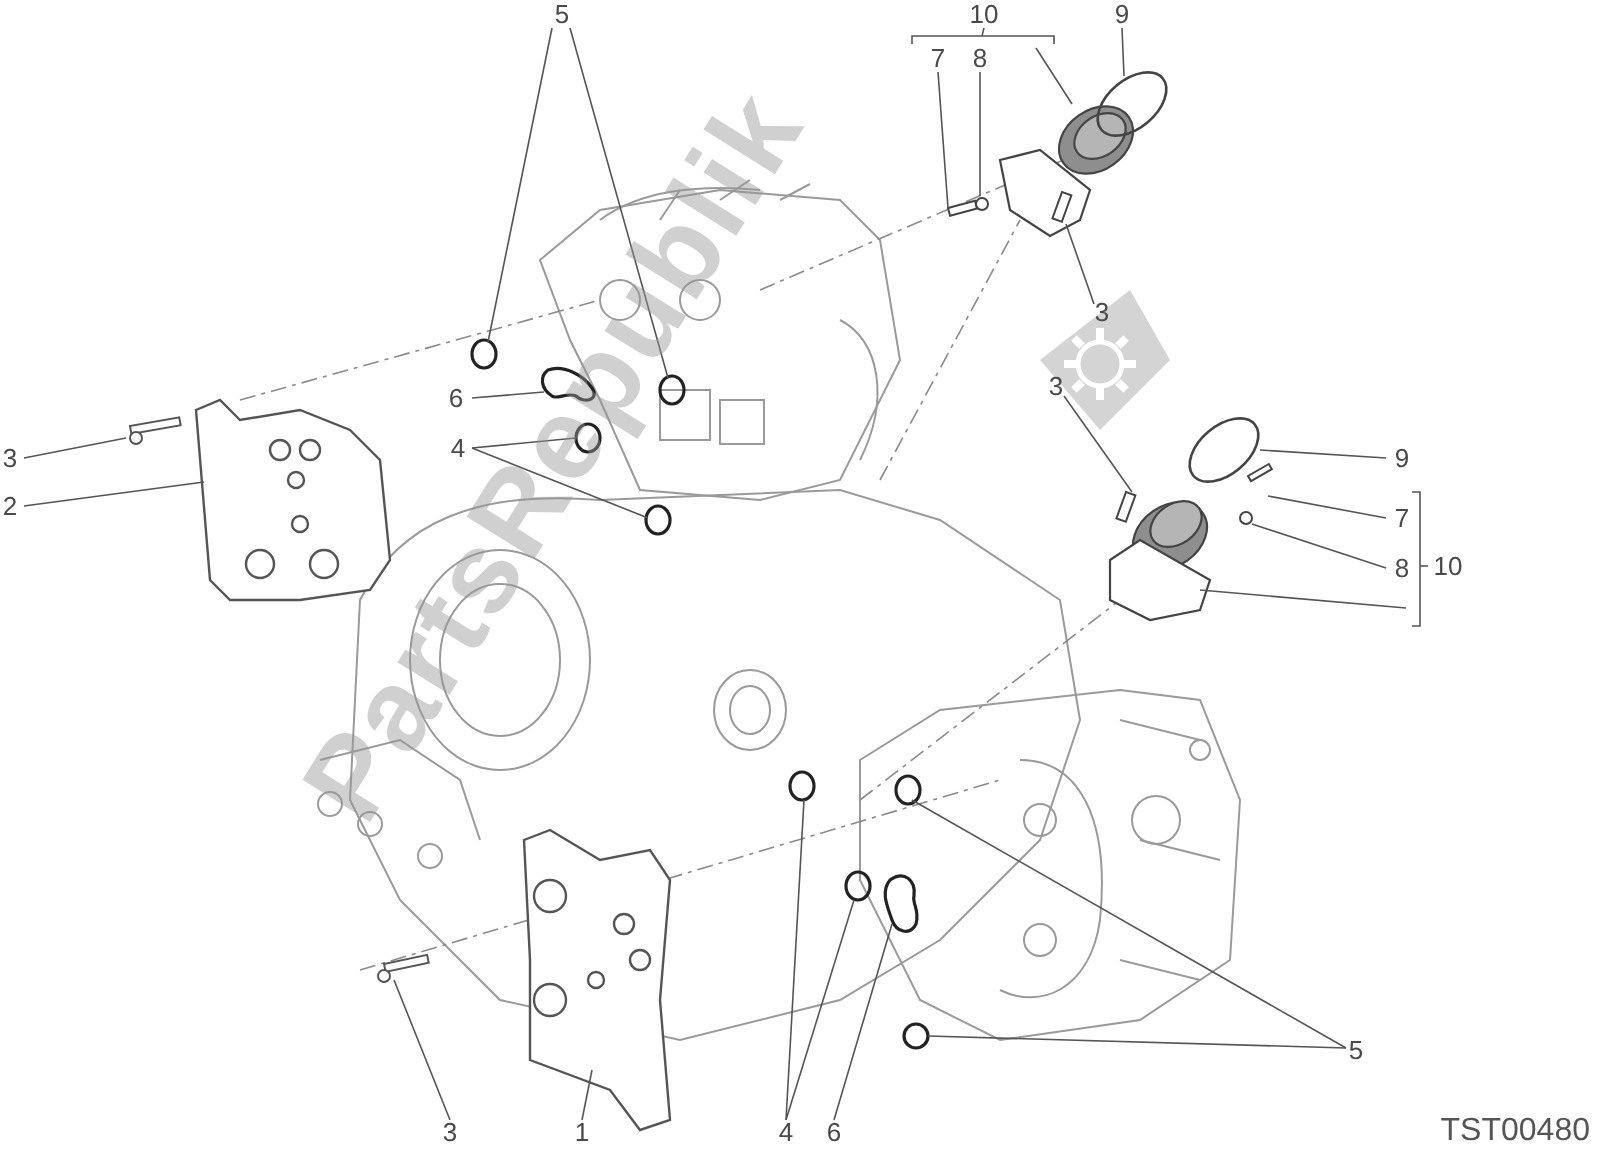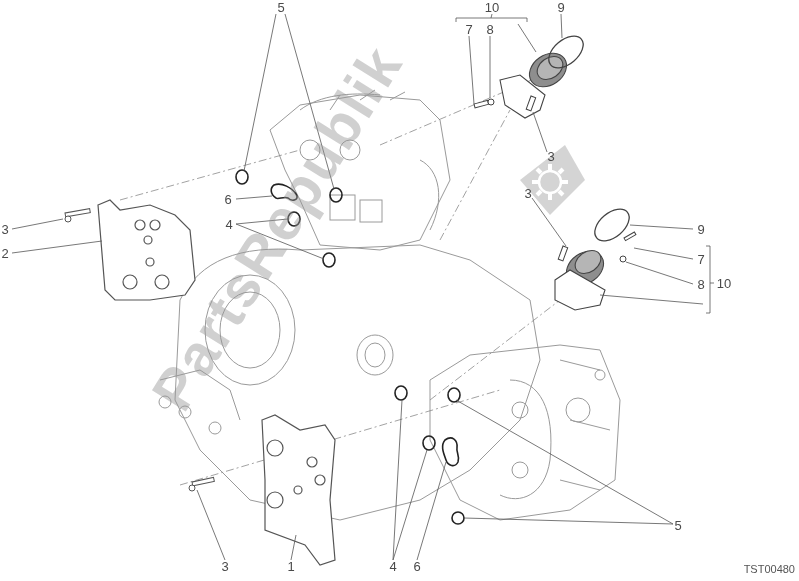--- a/index.html
+++ b/index.html
@@ -1,20 +1,20 @@
 <!DOCTYPE html>
 <html><head>
 <meta charset="utf-8">
 <style>
   html, body { margin: 0; padding: 0; background: #ffffff; }
   body { width: 799px; height: 581px; overflow: hidden; position: relative; font-family: "Liberation Sans", sans-serif; }
   #stage { position: absolute; left: 0; top: 0; width: 799px; height: 581px; }
   svg.art { position: absolute; left: 0; top: 0; }
   .callout { position: absolute; font-size: 13px; color: #4a4a4a; line-height: 1; transform: translate(-50%, -50%); white-space: nowrap; }
-  .code { position: absolute; right: 4px; bottom: 6px; font-size: 11px; color: #555; }
+  .code { position: absolute; right: 4px; bottom: 6px; font-size: 16px; color: #555; }
   .watermark { position: absolute; left: 190px; top: 180px; font-size: 58px; font-weight: bold; color: rgba(150,150,150,0.45); transform: rotate(-58deg); transform-origin: 160px 150px; letter-spacing: 2px; white-space: nowrap; pointer-events: none; }
   .wm-logo { position: absolute; left: 510px; top: 140px; width: 80px; height: 90px; }
 </style>
 </head>
 <body>
 
 <div id="stage">
 
   <svg class="art" width="799" height="581" viewBox="0 0 799 581">
     <g fill="none" stroke="#9a9a9a" stroke-width="1">

